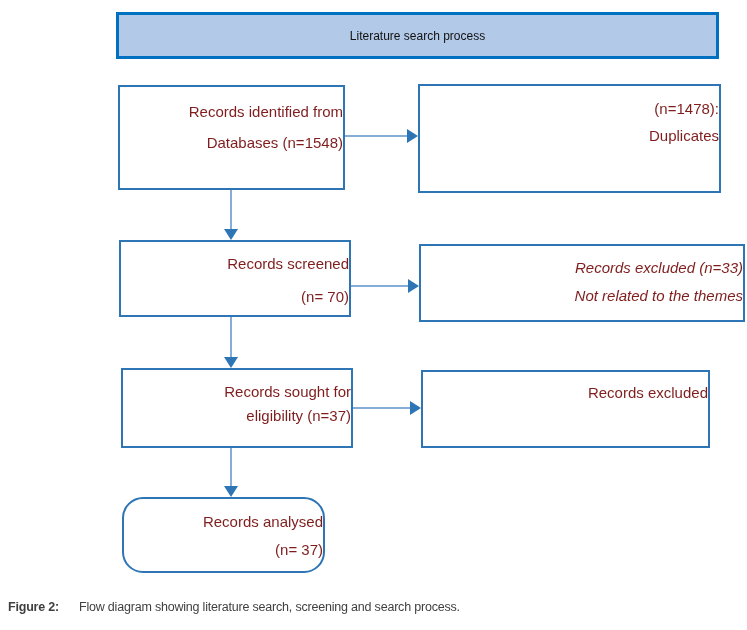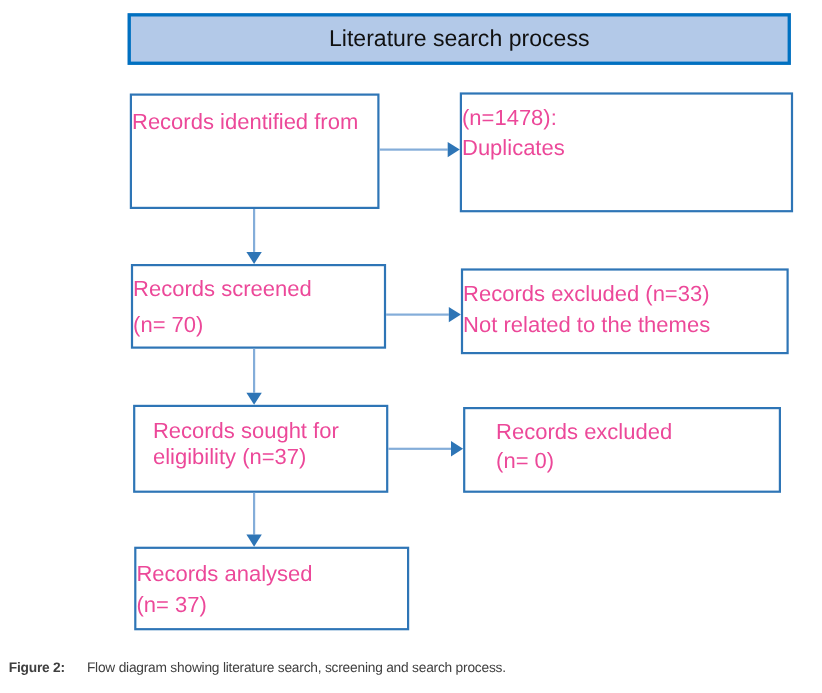--- a/index.html
+++ b/index.html
@@ -20,49 +20,49 @@
   #title-bar {
     position: absolute;
     left: 116px; top: 12px;
     width: 603px; height: 47px;
     box-sizing: border-box;
     background: #b3c9e8;
     border: 3px solid #0070c0;
     display: flex;
     align-items: center;
     justify-content: center;
-    font-size: 21px;
+    font-size: 12px;
     color: #111111;
   }
 
   
   .box {
     position: absolute;
     box-sizing: border-box;
     background: #ffffff;
     border: 2.5px solid #2e75b6;
-    text-align: left;
-    font-size: 20px;
-    color: #ec4899;
+    text-align: right;
+    font-size: 15px;
+    color: #7f1d1d;
   }
   .box span { display: block; }
 
   #box-identified      { left: 118px; top:  85px; width: 227px; height: 105px; padding-top:  9px; }
   #box-identified span      { line-height: 31px; }
   #box-removed         { left: 418px; top:  84px; width: 303px; height: 109px; padding-top:  9px; }
   #box-removed span         { line-height: 27px; }
   #box-screened        { left: 119px; top: 240px; width: 232px; height:  77px; padding-top:  5px; }
   #box-screened span        { line-height: 33px; }
-  #box-excluded-themes { left: 419px; top: 244px; width: 298px; height:  78px; padding-top:  8px; }
+  #box-excluded-themes { left: 419px; top: 244px; width: 326px; height:  78px; padding-top:  8px; font-style: italic; }
   #box-excluded-themes span { line-height: 28px; }
   #box-sought          { left: 121px; top: 368px; width: 232px; height:  80px; padding-top: 10px; }
   #box-sought span          { line-height: 24px; padding-left: 16px; }
   #box-excluded-zero   { left: 421px; top: 370px; width: 289px; height:  78px; padding-top:  8px; }
   #box-excluded-zero span   { line-height: 26px; padding-left: 28px; }
-  #box-analysed        { left: 122px; top: 497px; width: 250px; height:  76px; padding-top:  9px; }
+  #box-analysed        { left: 122px; top: 497px; width: 203px; height:  76px; padding-top:  9px; border-radius: 21px; }
   #box-analysed span        { line-height: 28px; }
 
   
   .vline {
     position: absolute;
     width: 2px;
     background: #84add9;
   }
   .vhead {
     position: absolute;
@@ -114,20 +114,21 @@
 <body>
 
 <div id="canvas">
 
   <div id="title-bar">
     <span>Literature search process</span>
   </div>
 
   <div id="box-identified" class="box">
     <span>Records identified from</span>
+    <span>Databases (n=1548)</span>
   </div>
 
   <div id="box-removed" class="box">
     <span>(n=1478):</span>
     <span>Duplicates</span>
   </div>
 
   <div id="box-screened" class="box">
     <span>Records screened</span>
     <span>(n= 70)</span>
@@ -138,21 +139,20 @@
     <span>Not related to the themes</span>
   </div>
 
   <div id="box-sought" class="box">
     <span>Records sought for</span>
     <span>eligibility (n=37)</span>
   </div>
 
   <div id="box-excluded-zero" class="box">
     <span>Records excluded</span>
-    <span>(n= 0)</span>
   </div>
 
   <div id="box-analysed" class="box">
     <span>Records analysed</span>
     <span>(n= 37)</span>
   </div>
 
   <div id="v1-line" class="vline"></div>
   <div id="v1-head" class="vhead"></div>
   <div id="v2-line" class="vline"></div>

